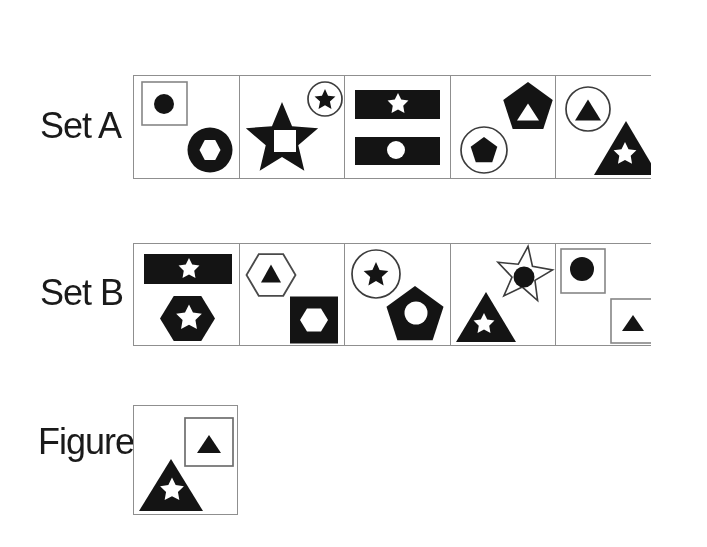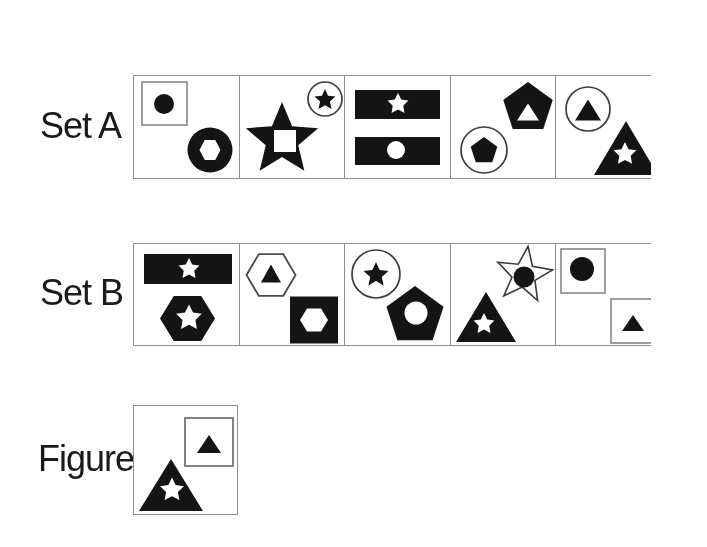--- a/index.html
+++ b/index.html
@@ -6,21 +6,21 @@
   .canvas{
     position:relative;width:651px;height:547px;background:var(--bg,#fff);
     font-family:"Liberation Sans", sans-serif;overflow:hidden;
   }
   .row-label{
     position:absolute;color:var(--label,#1a1a1a);
     font-size:36px;line-height:36px;letter-spacing:-1px;white-space:nowrap;
   }
   #label-set-a{left:40px;top:108px;}
   #label-set-b{left:40px;top:275px;text-align:right;}
-  #label-figure{left:38px;top:441px;}
+  #label-figure{left:38px;top:424px;}
   .grid{
     position:absolute;left:133px;display:flex;
     border:1.5px solid var(--grid,#8f8f8f);background:#fff;
   }
   #grid-set-a{top:75px;}
   #grid-set-b{top:243px;}
   #grid-figure{top:405px;}
   .cell{
     box-sizing:content-box;position:relative;background:#fff;
     border-right:1.5px solid var(--grid,#8f8f8f);

